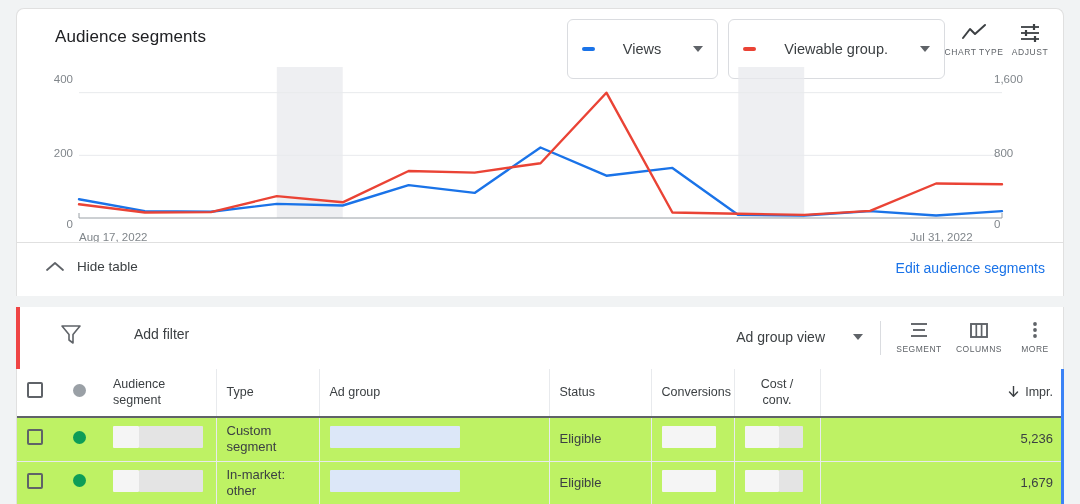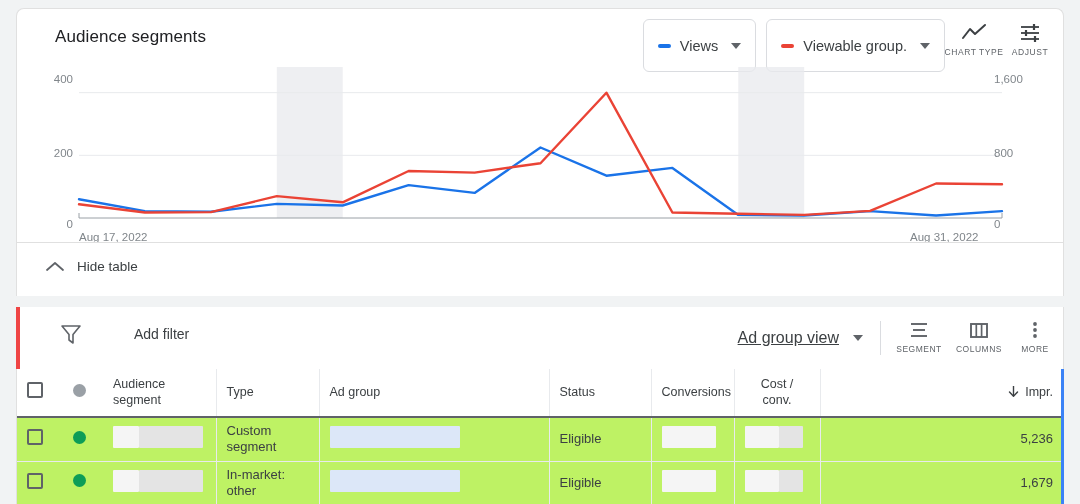--- a/index.html
+++ b/index.html
@@ -17,22 +17,22 @@
     position: absolute; left: 16px; top: 8px; width: 1048px; height: 245px;
     background: #fff; border: 1px solid #e0e0e0; border-bottom: none;
     border-radius: 8px 8px 0 0;
   }
   .chart-title {
     position: absolute; left: 18px; top: 18px;
     font-size: 17px; color: #202124; letter-spacing: .1px; margin-left: 20px;
   }
   .legend-wrap { position: absolute; right: 118px; top: 10px; display: flex; gap: 10px; }
   .legend-btn {
-    display: flex; align-items: center; gap: 9px;
-    height: 53px; padding: 0 14px;
+    display: flex; align-items: center; gap: 28px;
+    height: 60px; padding: 0 14px;
     border: 1px solid #dadce0; border-radius: 6px; background: #fff;
     font-size: 14.5px; color: #3c4043; cursor: pointer; white-space: nowrap;
   }
   .legend-btn.red { border-color: #dadce0; }
   .swatch { width: 13px; height: 4px; border-radius: 2px; flex: none; }
   .caret {
     width: 0; height: 0; margin-left: 4px;
     border-left: 5px solid transparent; border-right: 5px solid transparent;
     border-top: 6px solid #5f6368; flex: none;
   }
@@ -71,21 +71,21 @@
   .toolbar {
     position: absolute; left: 16px; top: 307px; width: 1048px; height: 62px;
     background: #fff; border-left: 4px solid #ef4444; border-right: 1px solid #e0e0e0;
   }
   .filter-group {
     position: absolute; left: 40px; top: 15px; display: flex; align-items: center; gap: 52px;
   }
   .addfilter { font-size: 14px; color: #3c4043; cursor: pointer; }
   .view-select {
     position: absolute; right: 200px; top: 22px; display: flex; align-items: center;
-    gap: 10px; font-size: 16px; color: #3c4043; cursor: pointer; text-decoration: underline;
+    gap: 24px; font-size: 14px; color: #3c4043; cursor: pointer;
   }
   .tb-divider { position: absolute; right: 182px; top: 14px; width: 1px; height: 34px; background: #dadce0; }
   .tb-icon { position: absolute; top: 14px; width: 60px; text-align: center; cursor: pointer; }
   .tb-icon .lbl { font-size: 8.5px; letter-spacing: .5px; color: #5f6368; margin-top: 5px; }
   .tb-icon svg { display: block; margin: 0 auto; }
   #segment-btn { right: 114px; }
   #columns-btn { right: 54px; }
   #more-btn { right: 6px; width: 44px; }
 
   
@@ -188,30 +188,31 @@
 
     <div class="ax-lbl ax-left" style="left:10px; top:64px;">400</div>
     <div class="ax-lbl ax-left" style="left:10px; top:138px;">200</div>
     <div class="ax-lbl ax-left" style="left:10px; top:209px;">0</div>
 
     <div class="ax-lbl" style="left:977px; top:64px;">1,600</div>
     <div class="ax-lbl" style="left:977px; top:138px;">800</div>
     <div class="ax-lbl" style="left:977px; top:209px;">0</div>
 
     <div class="date-lbl" style="left:62px;">Aug 17, 2022</div>
-    <div class="date-lbl" style="left:893px;">Aug 31, 2022</div>
+    <div class="date-lbl" style="left:893px;">Jul 31, 2022</div>
   </div>
 
   <div class="hidebar">
     <div class="hide-table">
       <svg width="20" height="14" viewBox="0 0 20 14">
         <polyline points="2,10 10,3 18,10" fill="none" stroke="#5f6368" stroke-width="1.8" stroke-linecap="round" stroke-linejoin="round"></polyline>
       </svg>
       <span>Hide table</span>
     </div>
+    <div class="edit-link">Edit audience segments</div>
   </div>
 
   <div class="toolbar">
     <div class="filter-group">
       <svg width="22" height="24" viewBox="0 0 22 24">
         <polygon points="2,4 20,4 13,12.5 13,21 9,18 9,12.5" fill="none" stroke="#5f6368" stroke-width="1.6" stroke-linejoin="round"></polygon>
       </svg>
       <span class="addfilter">Add filter</span>
     </div>
 

